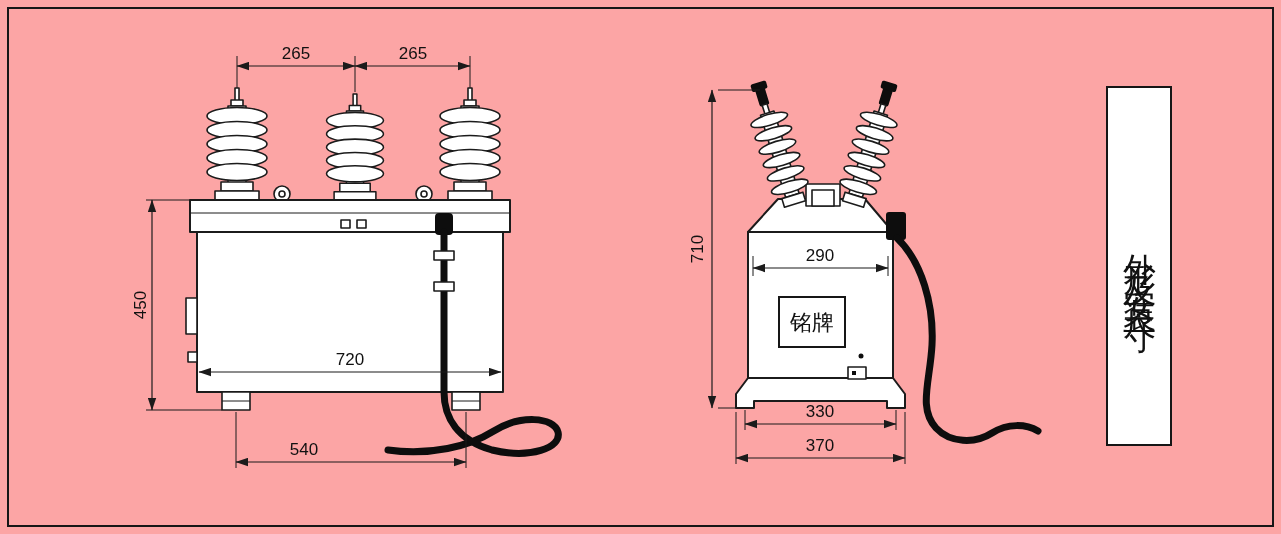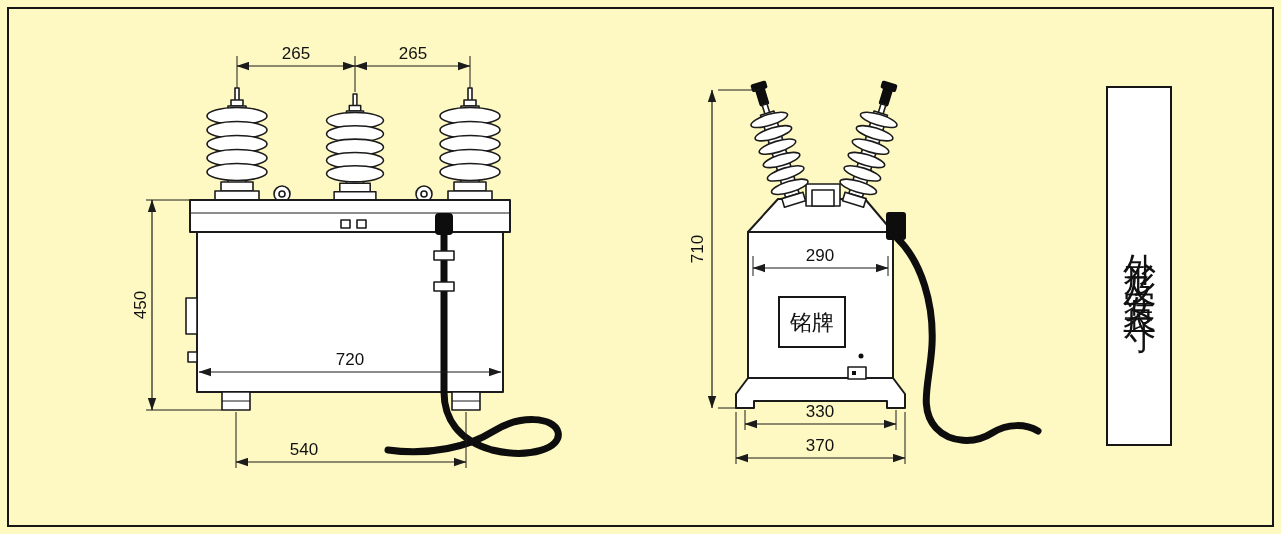--- a/index.html
+++ b/index.html
@@ -1,19 +1,19 @@
 <!DOCTYPE html>
 <html><head>
 <meta charset="utf-8">
 <style>
   html,body{margin:0;padding:0;background:#f7f7f5;}
   #canvas{
     position:relative;
     width:1281px;height:534px;
-    background:#fef9c3;
+    background:#fca5a5;
     font-family:"Liberation Sans", sans-serif;
     overflow:hidden;
   }
   svg{position:absolute;left:0;top:0;}
   .outline{fill:#ffffff;stroke:#1b1b1b;stroke-width:2;stroke-linejoin:round;}
   .thin{fill:#ffffff;stroke:#1b1b1b;stroke-width:1.6;stroke-linejoin:round;}
   .shed{fill:#ffffff;stroke:#1b1b1b;stroke-width:1.6;}
   .dim{stroke:#1b1b1b;stroke-width:1.2;fill:none;}
   .ext{stroke:#1b1b1b;stroke-width:1;fill:none;}
   .dimtxt{font:17px "Liberation Sans", sans-serif;fill:#111;text-anchor:middle;}

